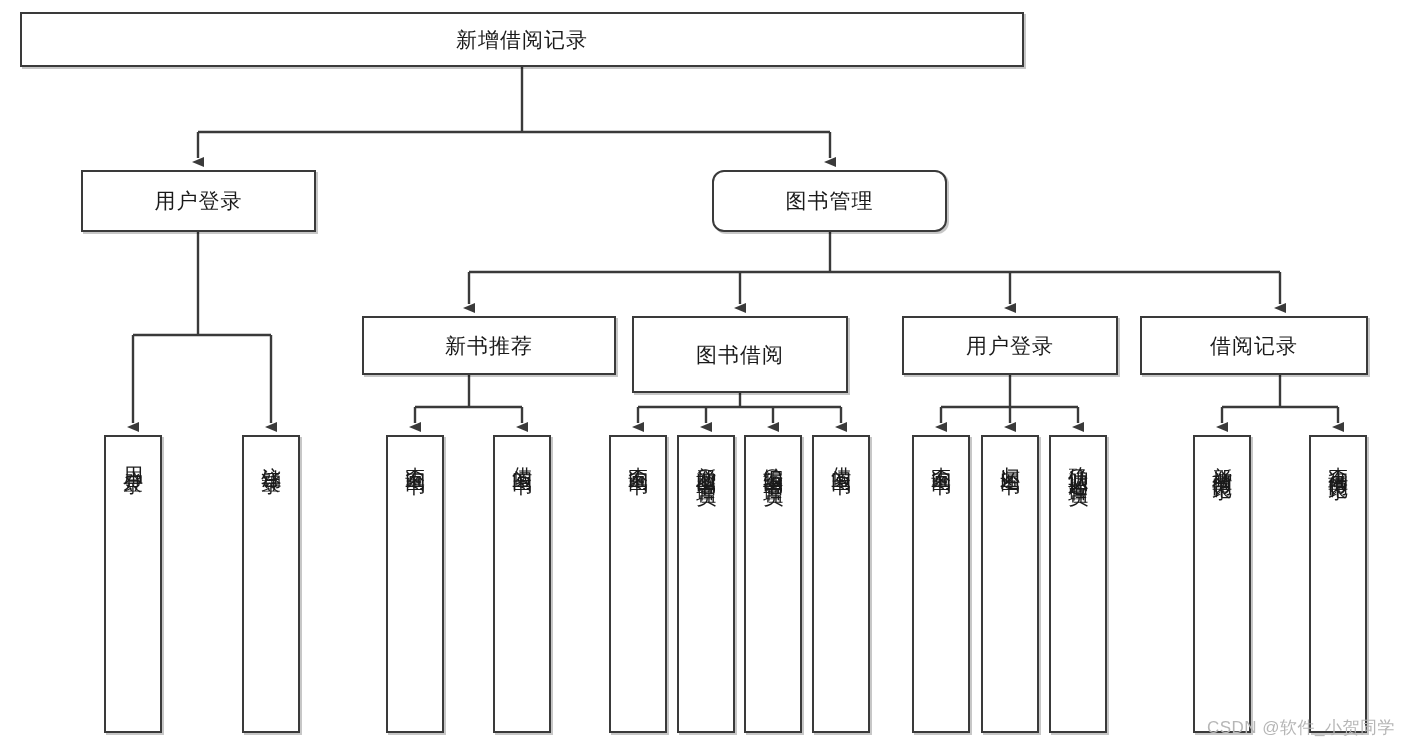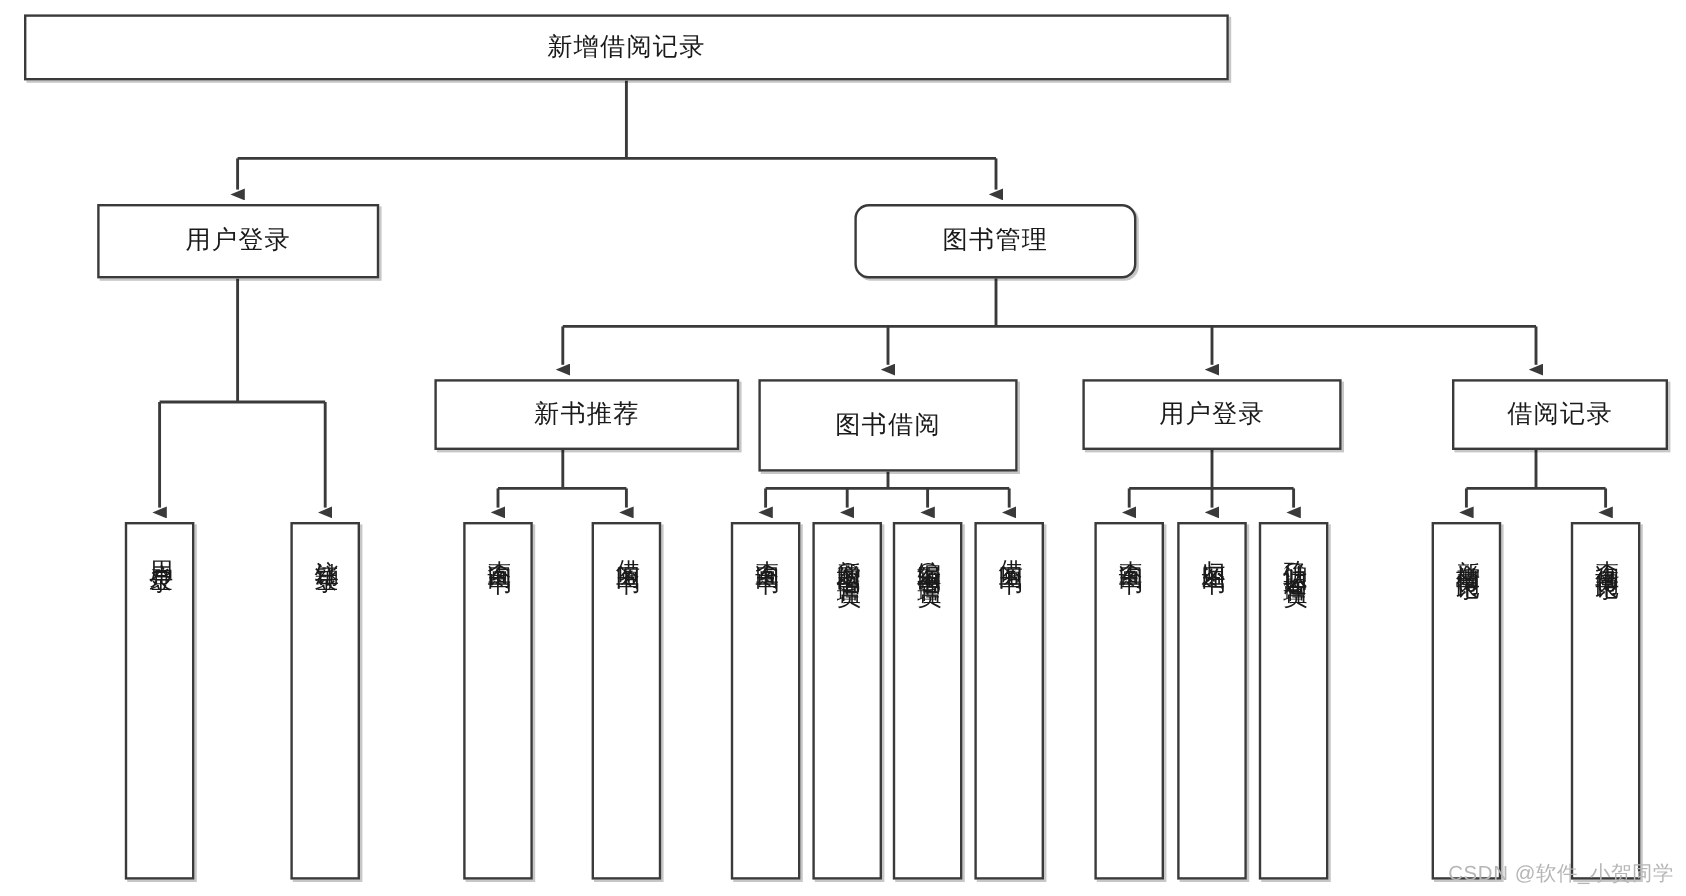--- a/index.html
+++ b/index.html
@@ -140,21 +140,21 @@
 
   <div class="node node-h" style="left:362px; top:316px; width:254px; height:59px;">
     <span>新书推荐</span>
   </div>
   <div class="node node-h" style="left:632px; top:316px; width:216px; height:77px;">
     <span>图书借阅</span>
   </div>
   <div class="node node-h" style="left:902px; top:316px; width:216px; height:59px;">
     <span>用户登录</span>
   </div>
-  <div class="node node-h" style="left:1210px; top:316px; width:180px; height:59px;">
+  <div class="node node-h" style="left:1140px; top:316px; width:228px; height:59px;">
     <span>借阅记录</span>
   </div>
 
   <div class="node node-v" style="left:104px; top:435px; width:58px; height:298px;">
     <span class="vtext">用户登录</span>
   </div>
   <div class="node node-v" style="left:242px; top:435px; width:58px; height:298px;">
     <span class="vtext">注销登录</span>
   </div>
 

